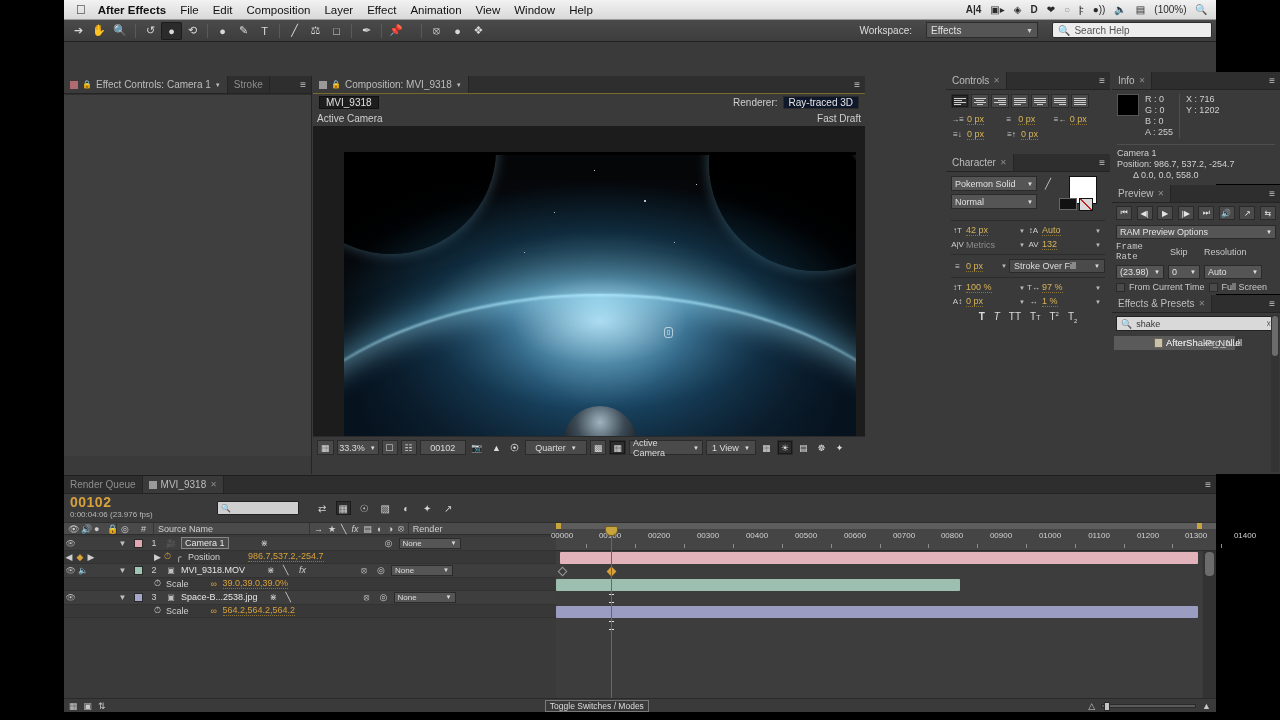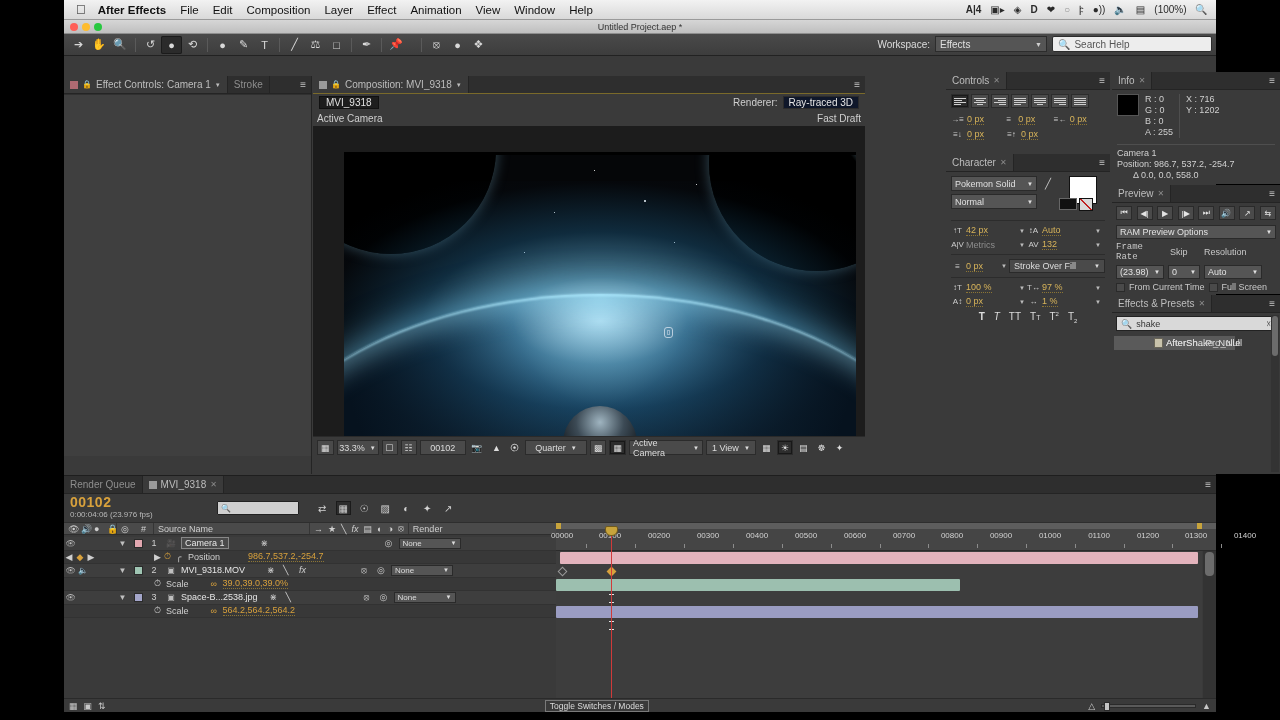--- a/index.html
+++ b/index.html
@@ -40,21 +40,21 @@
 
   .toolbar {
     height: 22px; background: linear-gradient(#4a4a4a, #3d3d3d);
     border-bottom: 1px solid #222; display: flex; align-items: center; padding: 0 4px;
     position: relative;
   }
   .tool { width: 21px; height: 18px; display: flex; align-items: center; justify-content: center;
           color: #d8d8d8; font-size: 11px; border-radius: 2px; }
   .tool.active { background: #2b2b2b; box-shadow: inset 0 0 0 1px #1b1b1b; }
   .tsep { width: 1px; height: 14px; background: #5a5a5a; margin: 0 4px; }
-  .ws { position: absolute; right: 4px; top: 2px; display: flex; align-items: center; gap: 5px; }
+  .ws { position: absolute; right: 4px; top: 2px; display: flex; align-items: center; gap: 14px; }
   .ws-label { color: #ddd; font-size: 10px; }
   .dd { background: #555; border: 1px solid #2c2c2c; color: #e0e0e0; height: 16px;
         display: inline-flex; align-items: center; padding: 0 4px; font-size: 10px; position: relative; }
   .dd .ar { margin-left: auto; padding-left: 8px; font-size: 7px; color: #cfcfcf; }
   .searchhelp { width: 160px; background: #ededed; border: 1px solid #2c2c2c; height: 16px;
                 border-radius: 2px; display: flex; align-items: center; padding: 0 5px; color: #555; font-size: 10px; gap: 4px; }
 
   
   .panel { position: absolute; background: #3a3a3a; }
   .ptabs { height: 18px; background: #2e2e2e; display: flex; align-items: stretch; border-bottom: 1px solid #242424; }
@@ -269,28 +269,20 @@
       <span class="g">●))</span>
       <span class="g">🔈</span>
       <span class="g">▤</span>
       <span class="g">(100%)</span>
       <span class="g">🔍</span>
     </span>
   </div>
 
   <div class="ae">
 
-    <div class="titlebar">
-      <span class="traffic">
-        <i style="background:#ff5f57"></i>
-        <i style="background:#febc2e"></i>
-        <i style="background:#28c840"></i>
-      </span>
-      <span>Untitled Project.aep *</span>
-    </div>
 
     <div class="toolbar">
       <span class="tool">➔</span>
       <span class="tool">✋</span>
       <span class="tool">🔍</span>
       <span class="tsep"></span>
       <span class="tool">↺</span>
       <span class="tool active">●</span>
       <span class="tool">⟲</span>
       <span class="tsep"></span>

